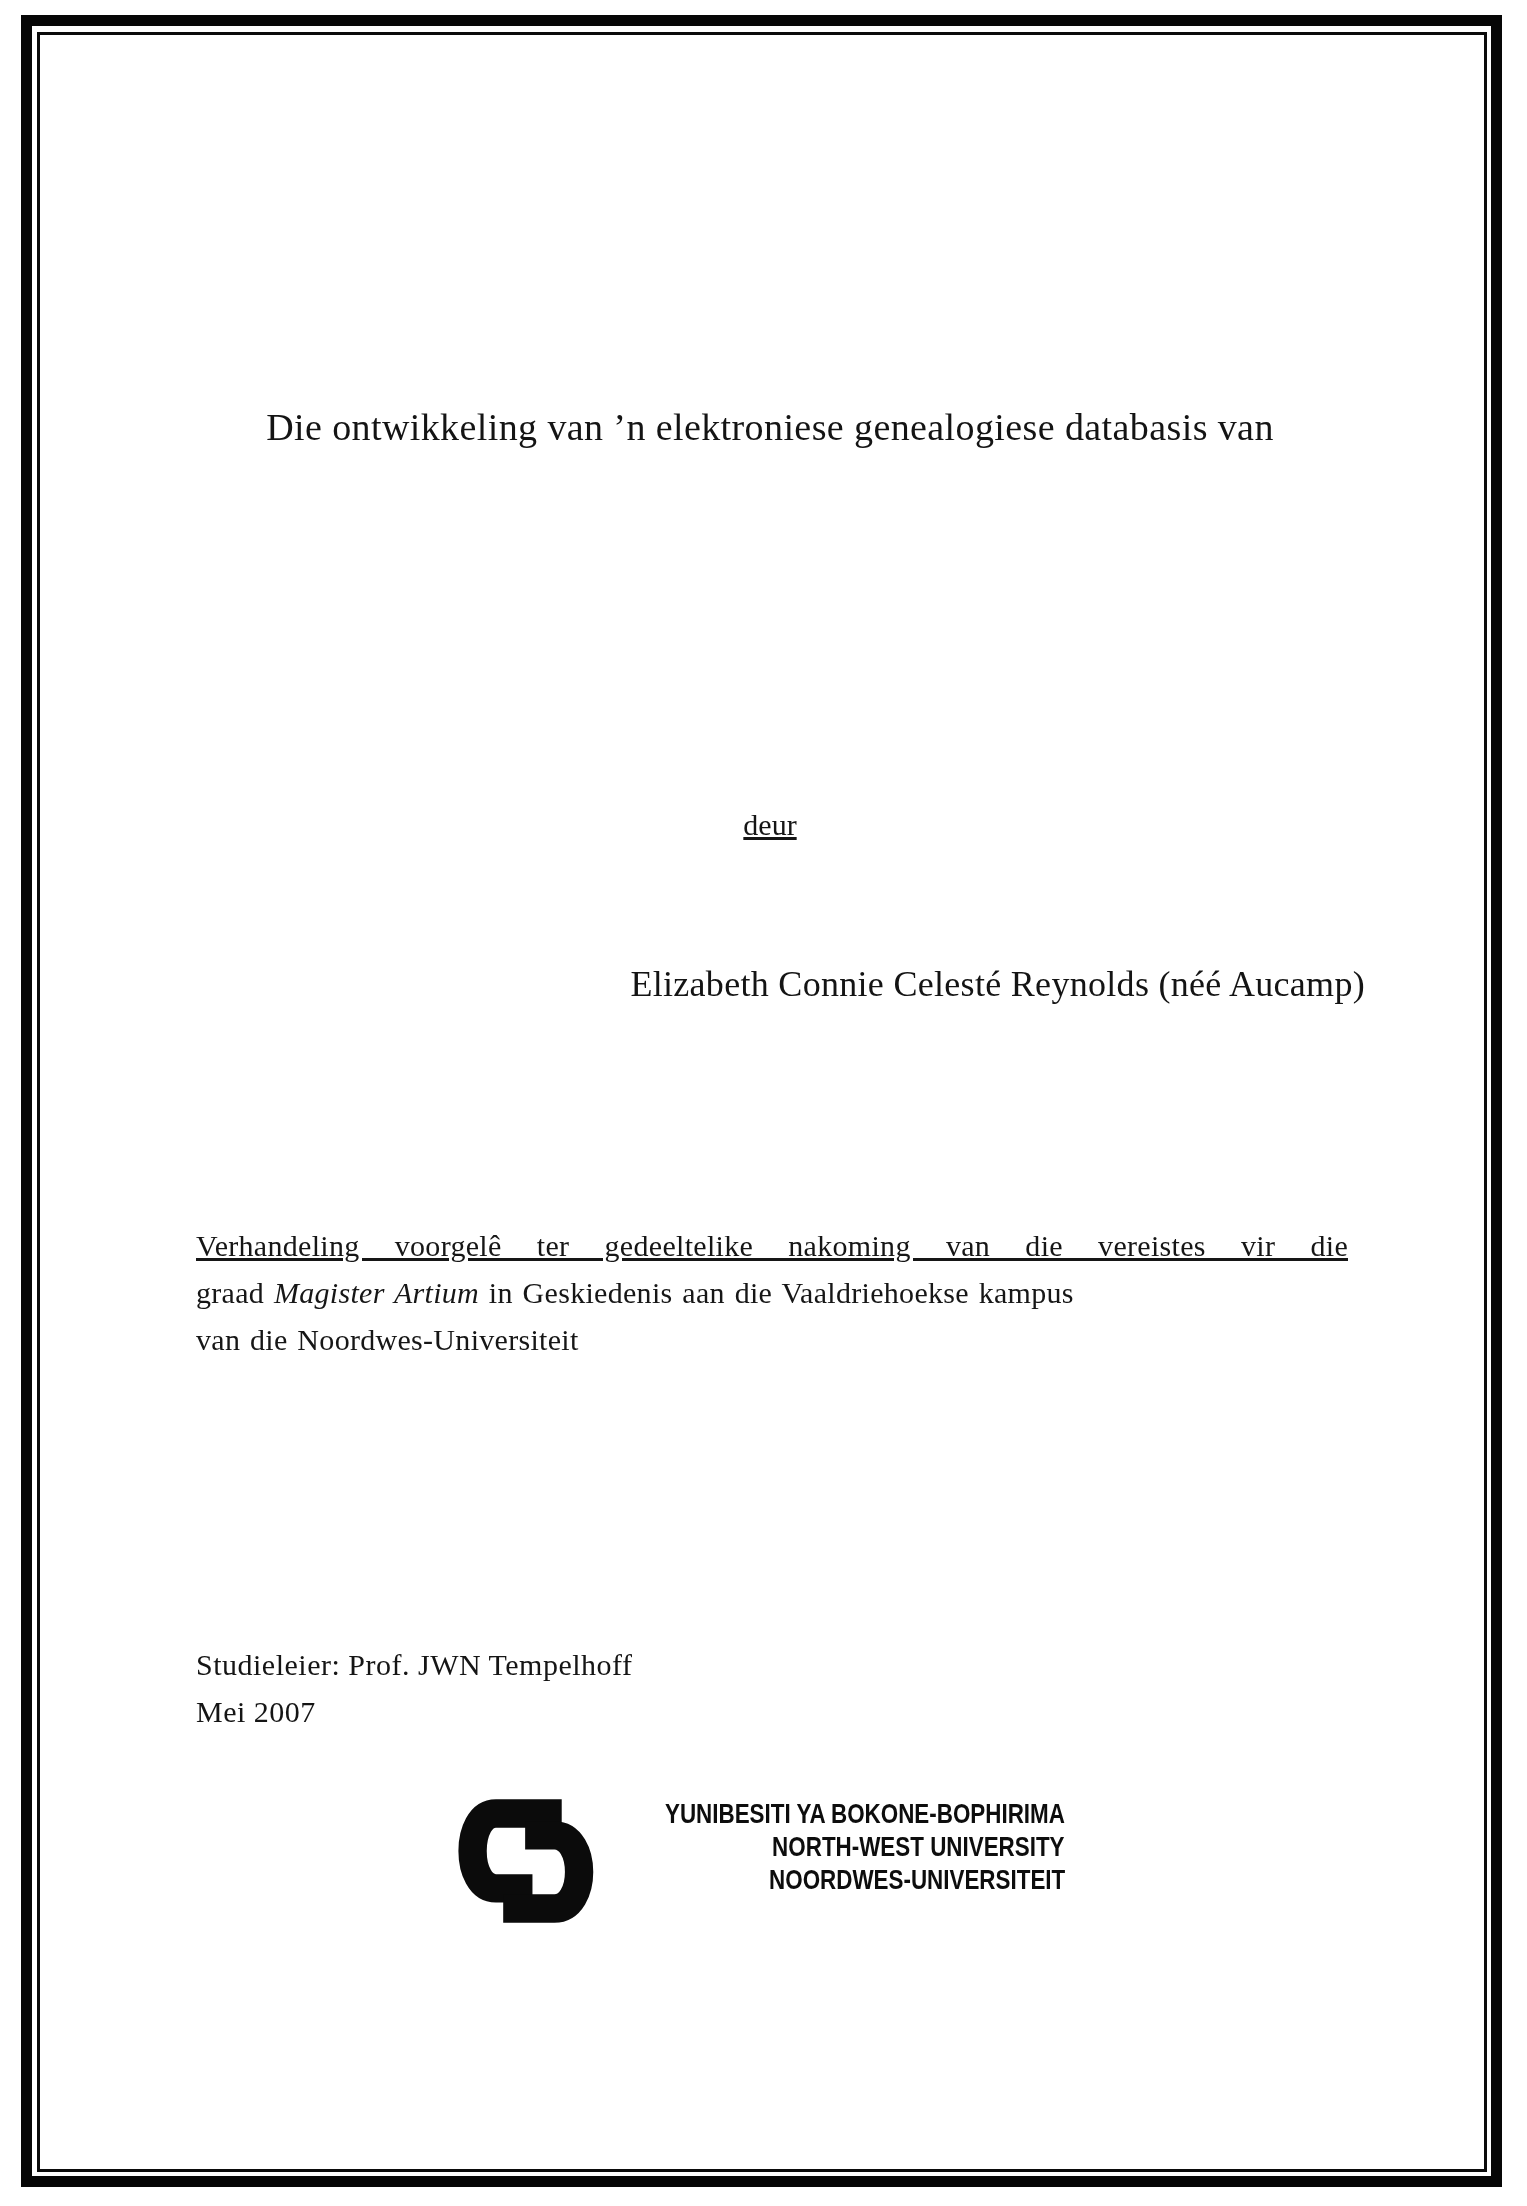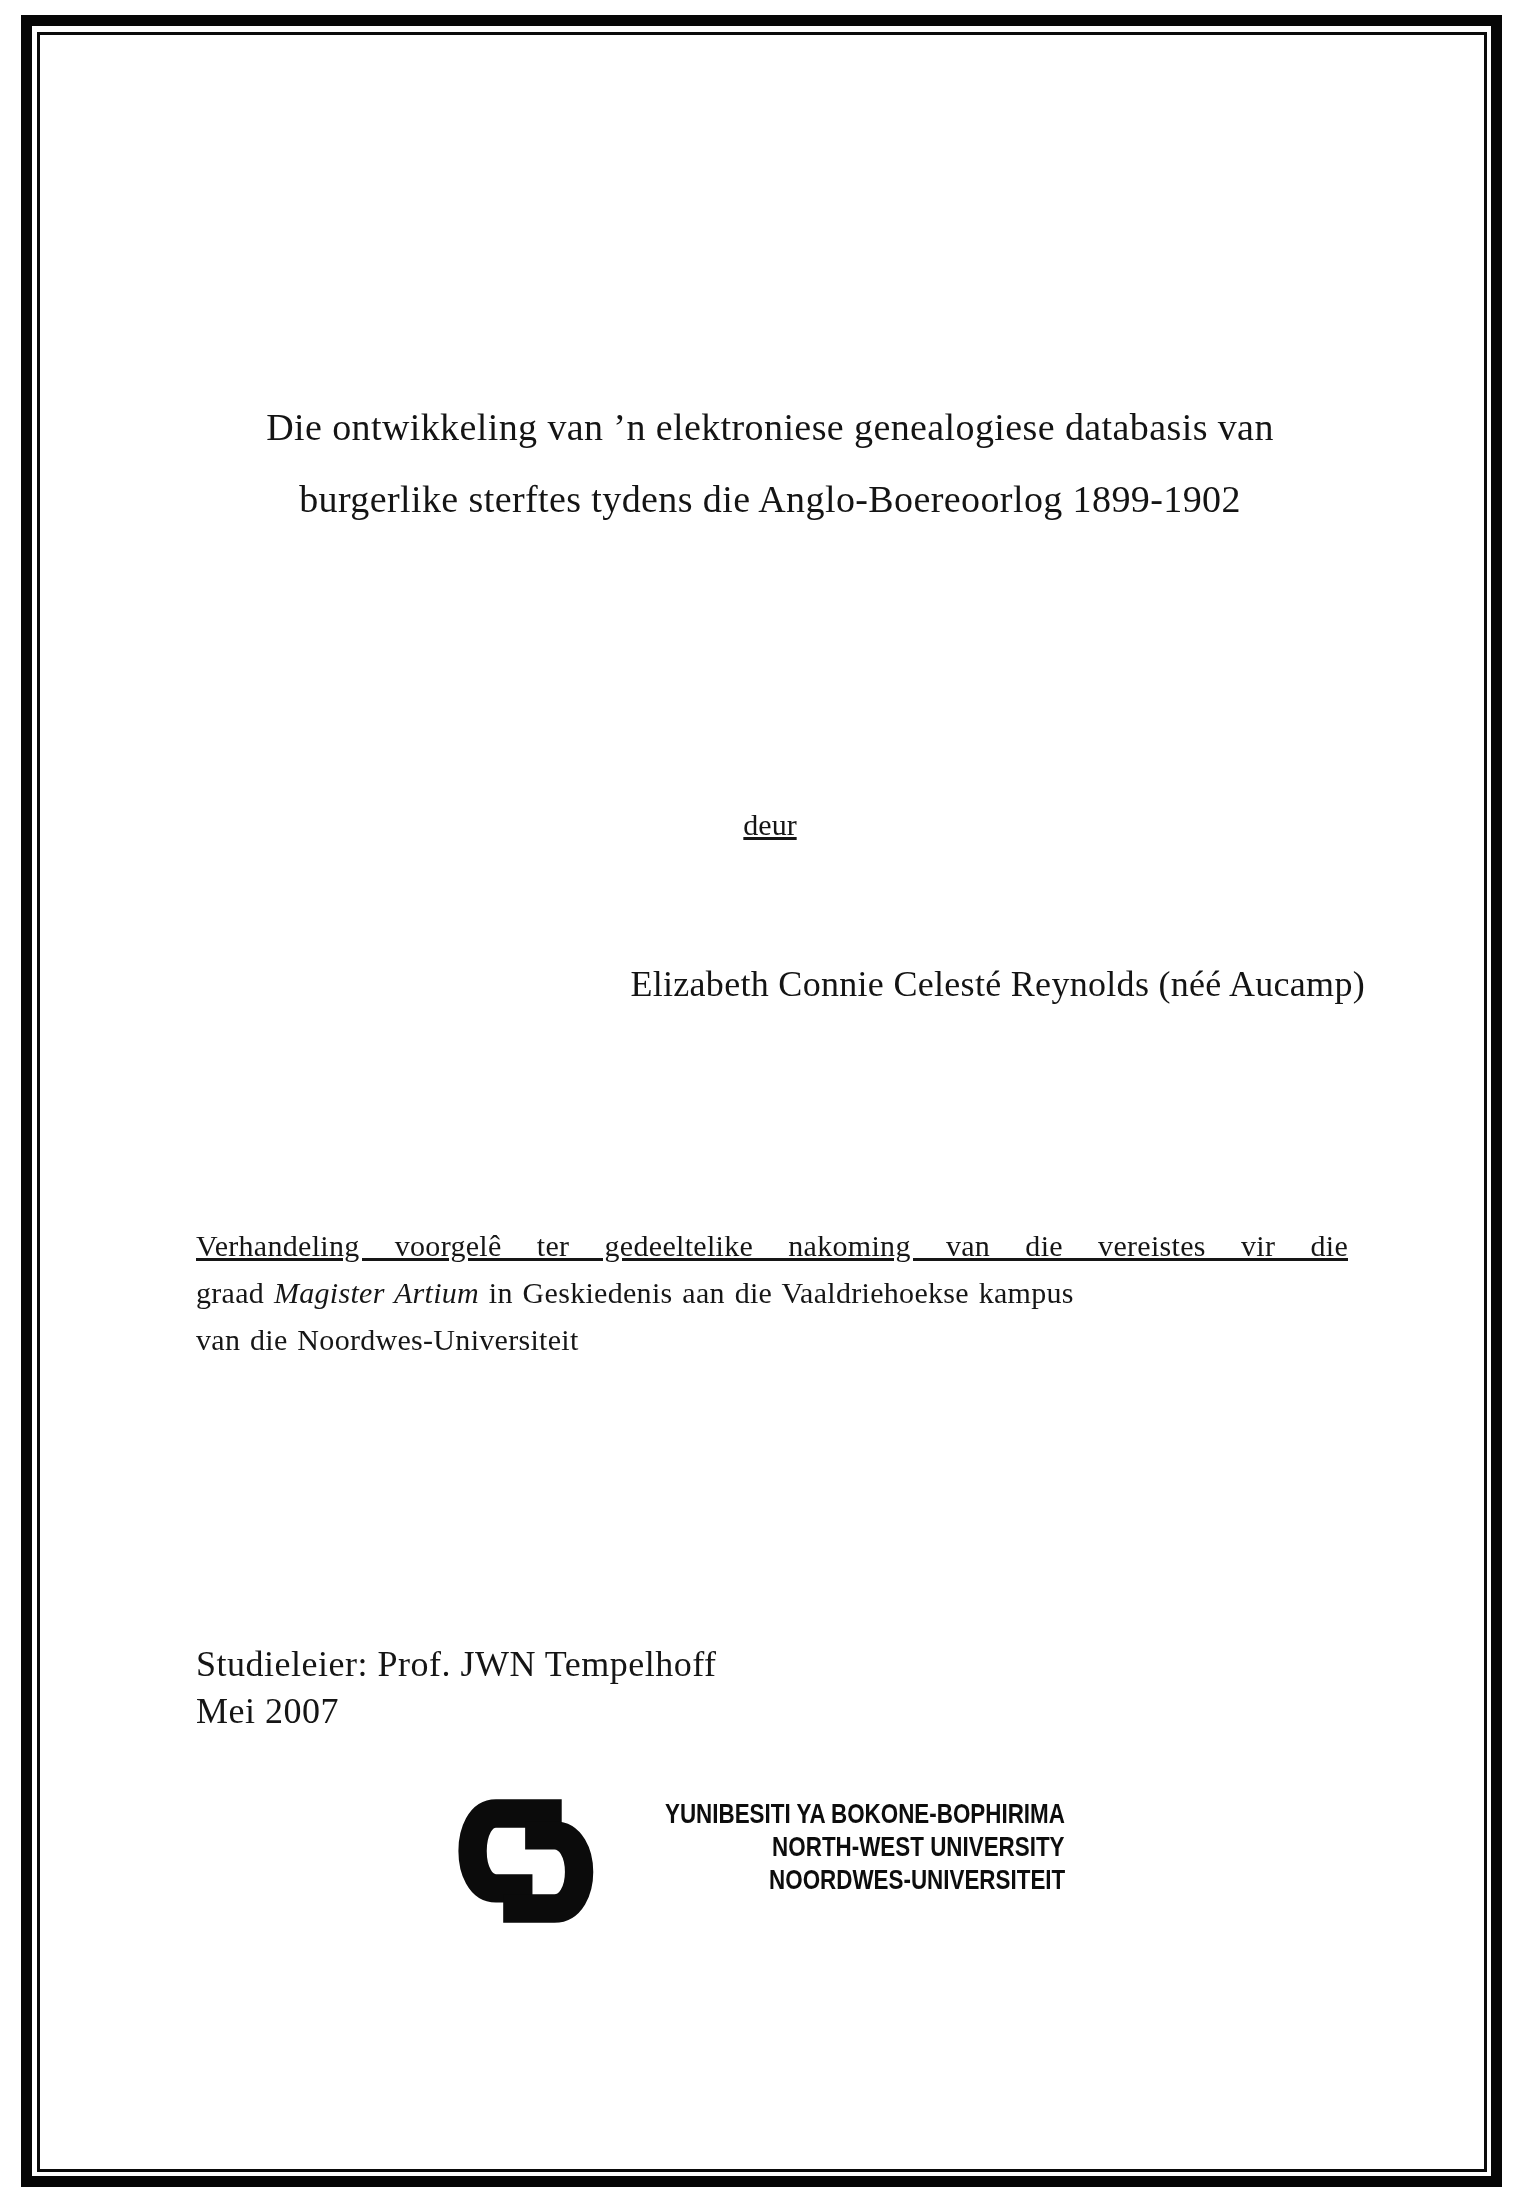--- a/index.html
+++ b/index.html
@@ -36,21 +36,21 @@
   }
   .statement{
     position:absolute;left:196px;top:1222px;width:1152px;
     font-size:30px;line-height:47px;letter-spacing:0.3px;
     word-spacing:2px;color:#161616;
   }
   .statement .just{text-align:justify;text-align-last:justify;text-decoration:underline;}
   .statement .it{font-style:italic;}
   .supervisor{
     position:absolute;left:196px;top:1641px;
-    font-size:36px;line-height:47px;letter-spacing:0.5px;color:#151515;
+    font-size:30px;line-height:47px;letter-spacing:0.5px;color:#151515;
   }
   .logo-mark{
     position:absolute;left:452px;top:1797px;width:160px;height:128px;
   }
   .logo-line{
     position:absolute;right:462px;
     font-family:"Liberation Sans","DejaVu Sans",sans-serif;
     font-weight:bold;font-size:28px;line-height:30px;
     white-space:nowrap;color:#0d0d0d;
     transform:scaleX(0.8);transform-origin:100% 50%;
@@ -62,21 +62,20 @@
 </head>
 <body>
 
 <div class="page">
 
   <div class="frame-outer"></div>
   <div class="frame-inner"></div>
 
   <div class="title">
     <div>Die ontwikkeling van ’n elektroniese genealogiese databasis van</div>
-    <div>burgerlike sterftes tydens die Anglo-Boereoorlog 1899-1902</div>
   </div>
 
   <div class="byline">deur</div>
 
   <div class="author">Elizabeth Connie Celesté Reynolds (néé Aucamp)</div>
 
   <div class="statement">
     <div class="just">Verhandeling voorgelê ter gedeeltelike nakoming van die vereistes vir die</div>
     <div><span>graad </span><span class="it">Magister Artium</span><span> in Geskiedenis aan die Vaaldriehoekse kampus</span></div>
     <div>van die Noordwes-Universiteit</div>

